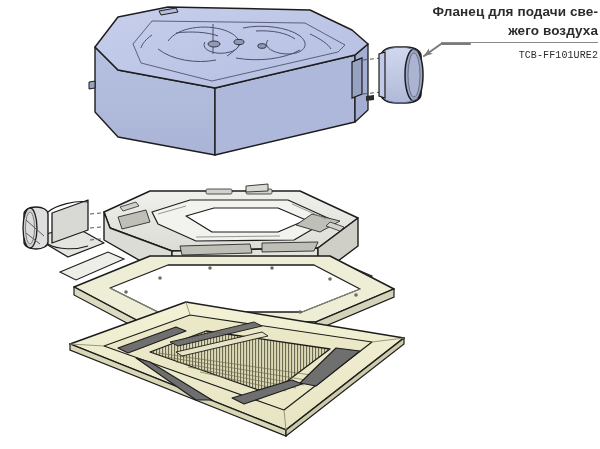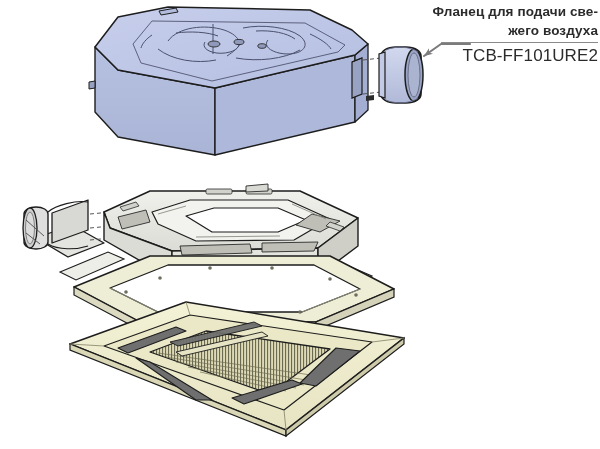--- a/index.html
+++ b/index.html
@@ -16,21 +16,21 @@
     text-align:right;
     color:#2b2b2b;
     font-size:13.5px;
     line-height:19px;
     font-weight:600;
     letter-spacing:.1px;
     white-space:nowrap;
   }
   #callout-line1{left:380px;top:2px;width:218px;}
   #callout-line2{left:380px;top:21px;width:218px;}
-  #callout-model{left:380px;top:46px;width:218px;font-weight:400;font-size:17px;}
+  #callout-model{left:380px;top:46px;width:218px;font-weight:400;font-size:10px;font-family:Liberation Mono, monospace;}
   .cap-rule{
     position:absolute;left:441px;top:42px;width:157px;height:1px;
     background:#8a8a8a;
   }
 </style>
 </head>
 <body>
 
 <div id="stage">
 

